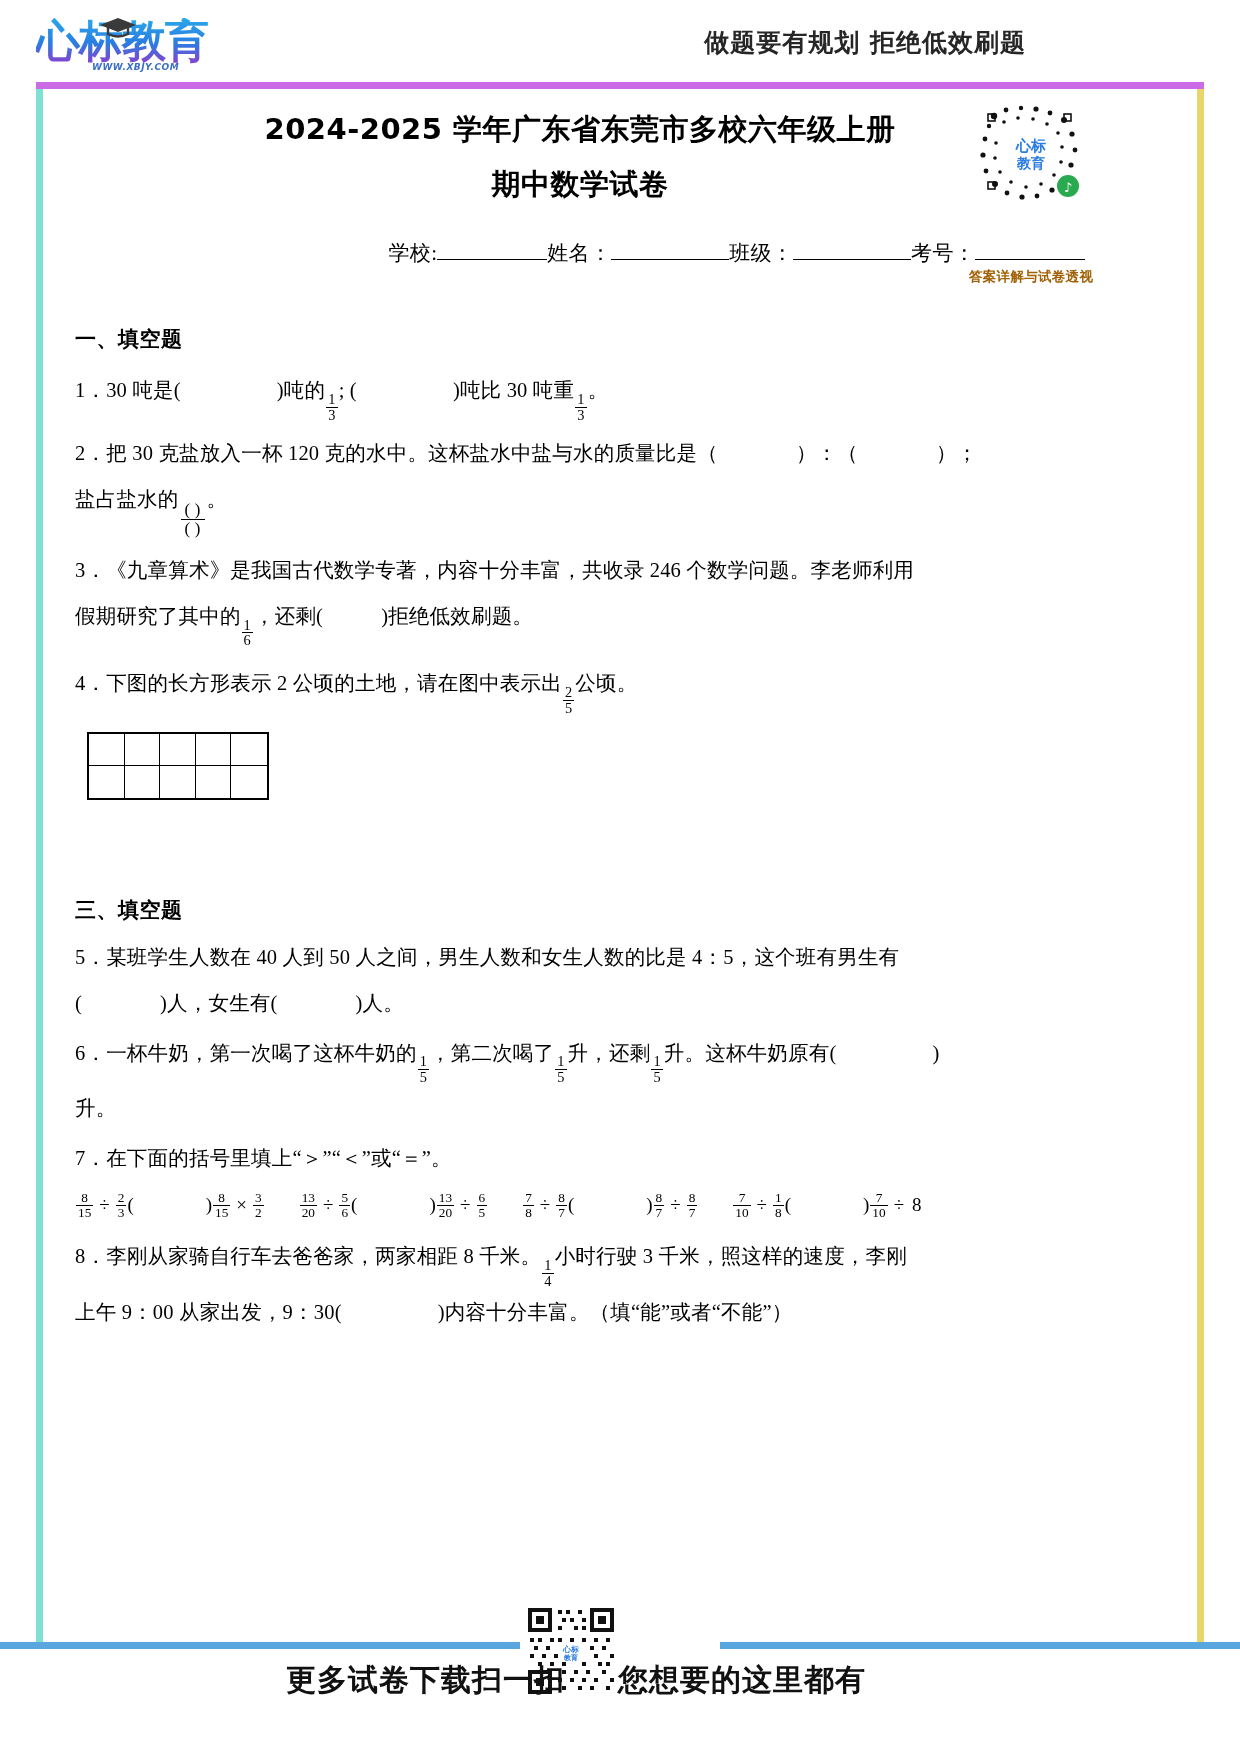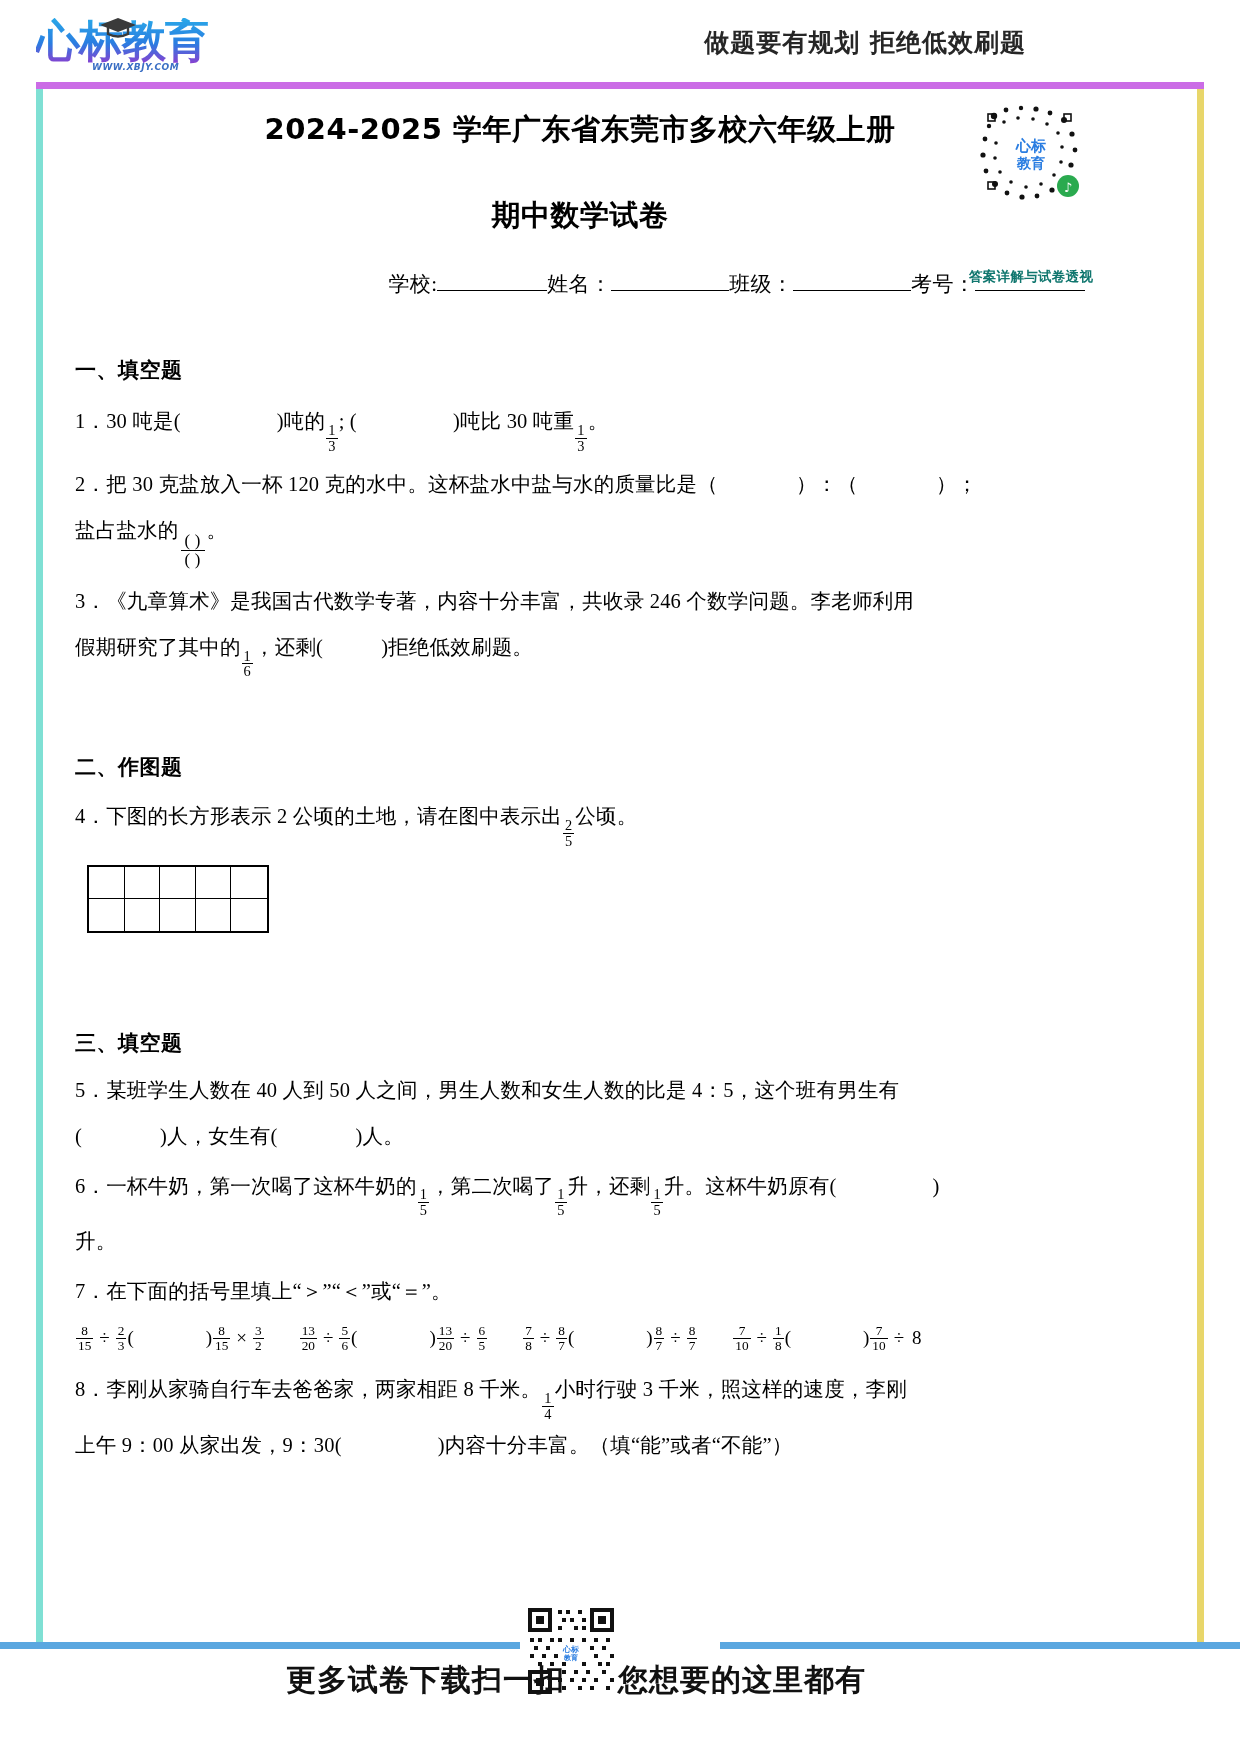--- a/index.html
+++ b/index.html
@@ -70,28 +70,28 @@
 
   .title-line{
     text-align:center;
     font-family:"DejaVu Sans", sans-serif;
     font-weight:bold;
     font-size:29px;
     letter-spacing:.5px;
     color:#000;
   }
   #doc-title-1{ margin-top:14px; }
-  #doc-title-2{ margin-top:46px; }
+  #doc-title-2{ margin-top:15px; }
 
   #qr-badge{
     position:absolute; right:-8px; top:6px; width:124px; text-align:center;
   }
   #qr-caption{
     font-family:"DejaVu Sans", sans-serif;
-    font-size:13.5px; font-weight:bold; color:#0f766e;
+    font-size:13.5px; font-weight:bold; color:#a16207;
     margin-top:58px; white-space:nowrap; letter-spacing:.3px;
   }
 
   #info-line{
     margin-top:34px;
     text-align:right;
     font-size:21px;
     letter-spacing:.3px;
     white-space:nowrap;
   }
@@ -309,21 +309,20 @@
       <span>3．</span><span>《九章算术》是我国古代数学专著，内容十分丰富，共收录 246 个数学问题。李老师利用</span>
     </div>
     <div>
       <span>假期研究了其中的</span><span class="frac">
           <span class="num">1</span>
           <span class="den">6</span>
         </span><span>，还剩(</span><span class="gap-s"></span><span>)拒绝低效刷题。</span>
     </div>
   </div>
 
-  <div class="section-heading" style="margin-top:74px">二、作图题</div>
 
   <div class="q" style="margin-top:12px">
     <span>4．</span><span>下图的长方形表示 2 公顷的土地，请在图中表示出</span><span class="frac">
         <span class="num">2</span>
         <span class="den">5</span>
       </span><span>公顷。</span>
   </div>
 
   <div id="grid-figure">
     <div></div>

